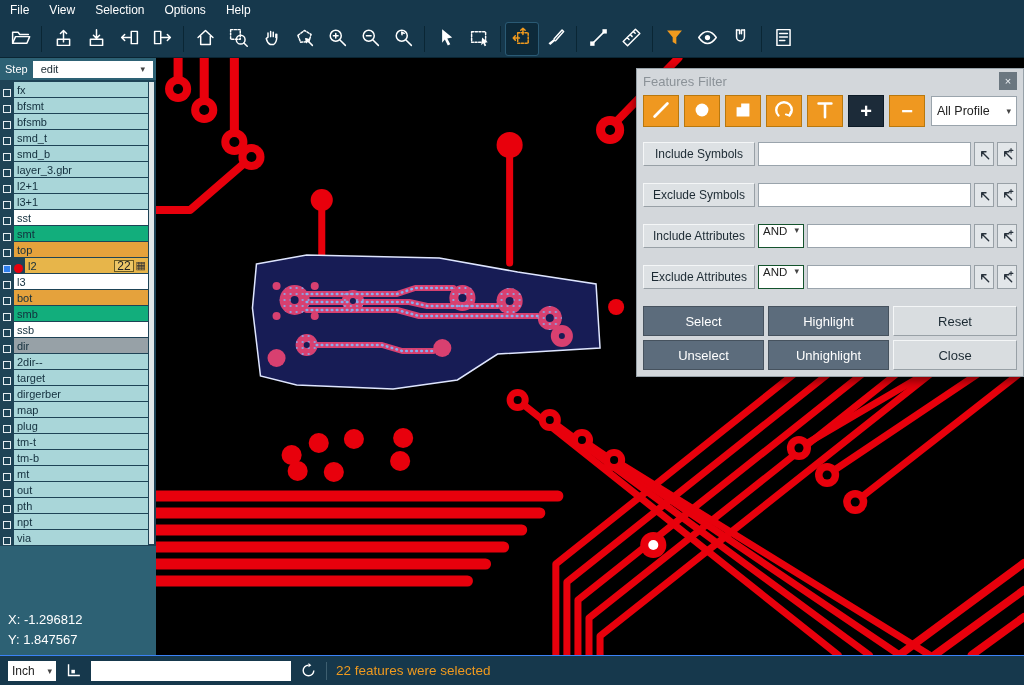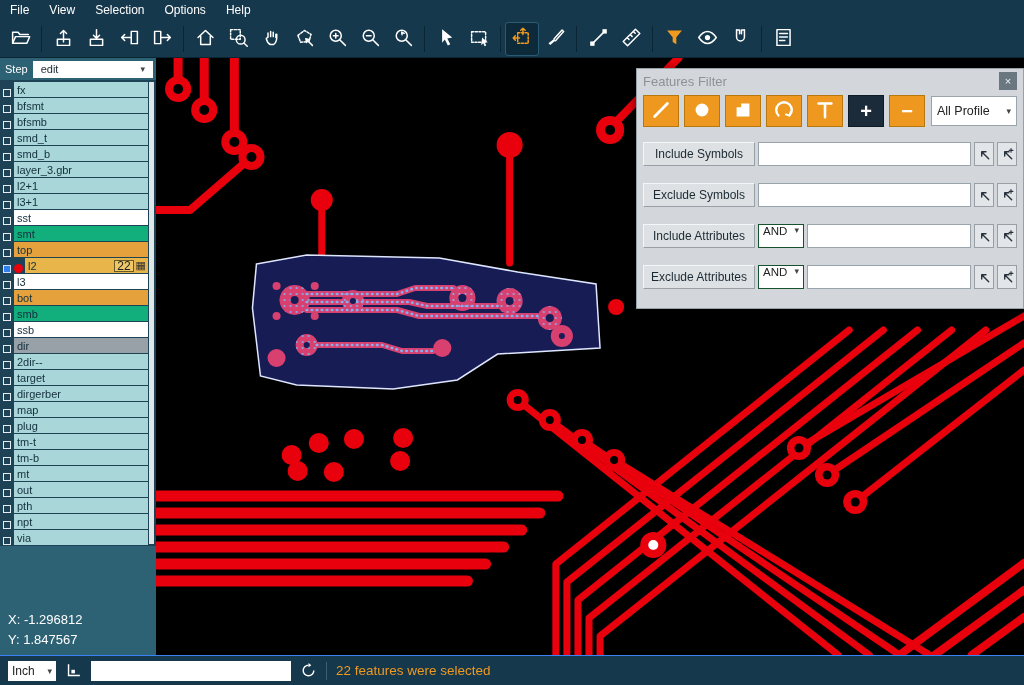--- a/index.html
+++ b/index.html
@@ -694,20 +694,28 @@
               </svg>
             </button>
             <button class="mini-btn">
               <svg viewBox="0 0 14 14" width="13" height="13" fill="none" stroke="#28323c" stroke-width="1.5" stroke-linecap="round" stroke-linejoin="round">
                 <path d="M11.5 11.5 4 4M4 4v4.6M4 4h4.6"></path>
                 <path d="M8.8 2.6h4M10.8 .6v4" stroke-width="1.2"></path>
               </svg>
             </button>
           </div>
         </div>
+      <div class="dialog-buttons">
+          <button class="dlg-btn dark">Select</button>
+          <button class="dlg-btn dark">Highlight</button>
+          <button class="dlg-btn light">Reset</button>
+          <button class="dlg-btn dark">Unselect</button>
+          <button class="dlg-btn dark">Unhighlight</button>
+          <button class="dlg-btn light">Close</button>
+        </div>
     </div>
   </div>
 </div>
 
 <div class="statusbar">
   <div class="unit-select">
     <span>Inch</span>
     <span class="caret2">▾</span>
   </div>
   <span class="sb-icon">

